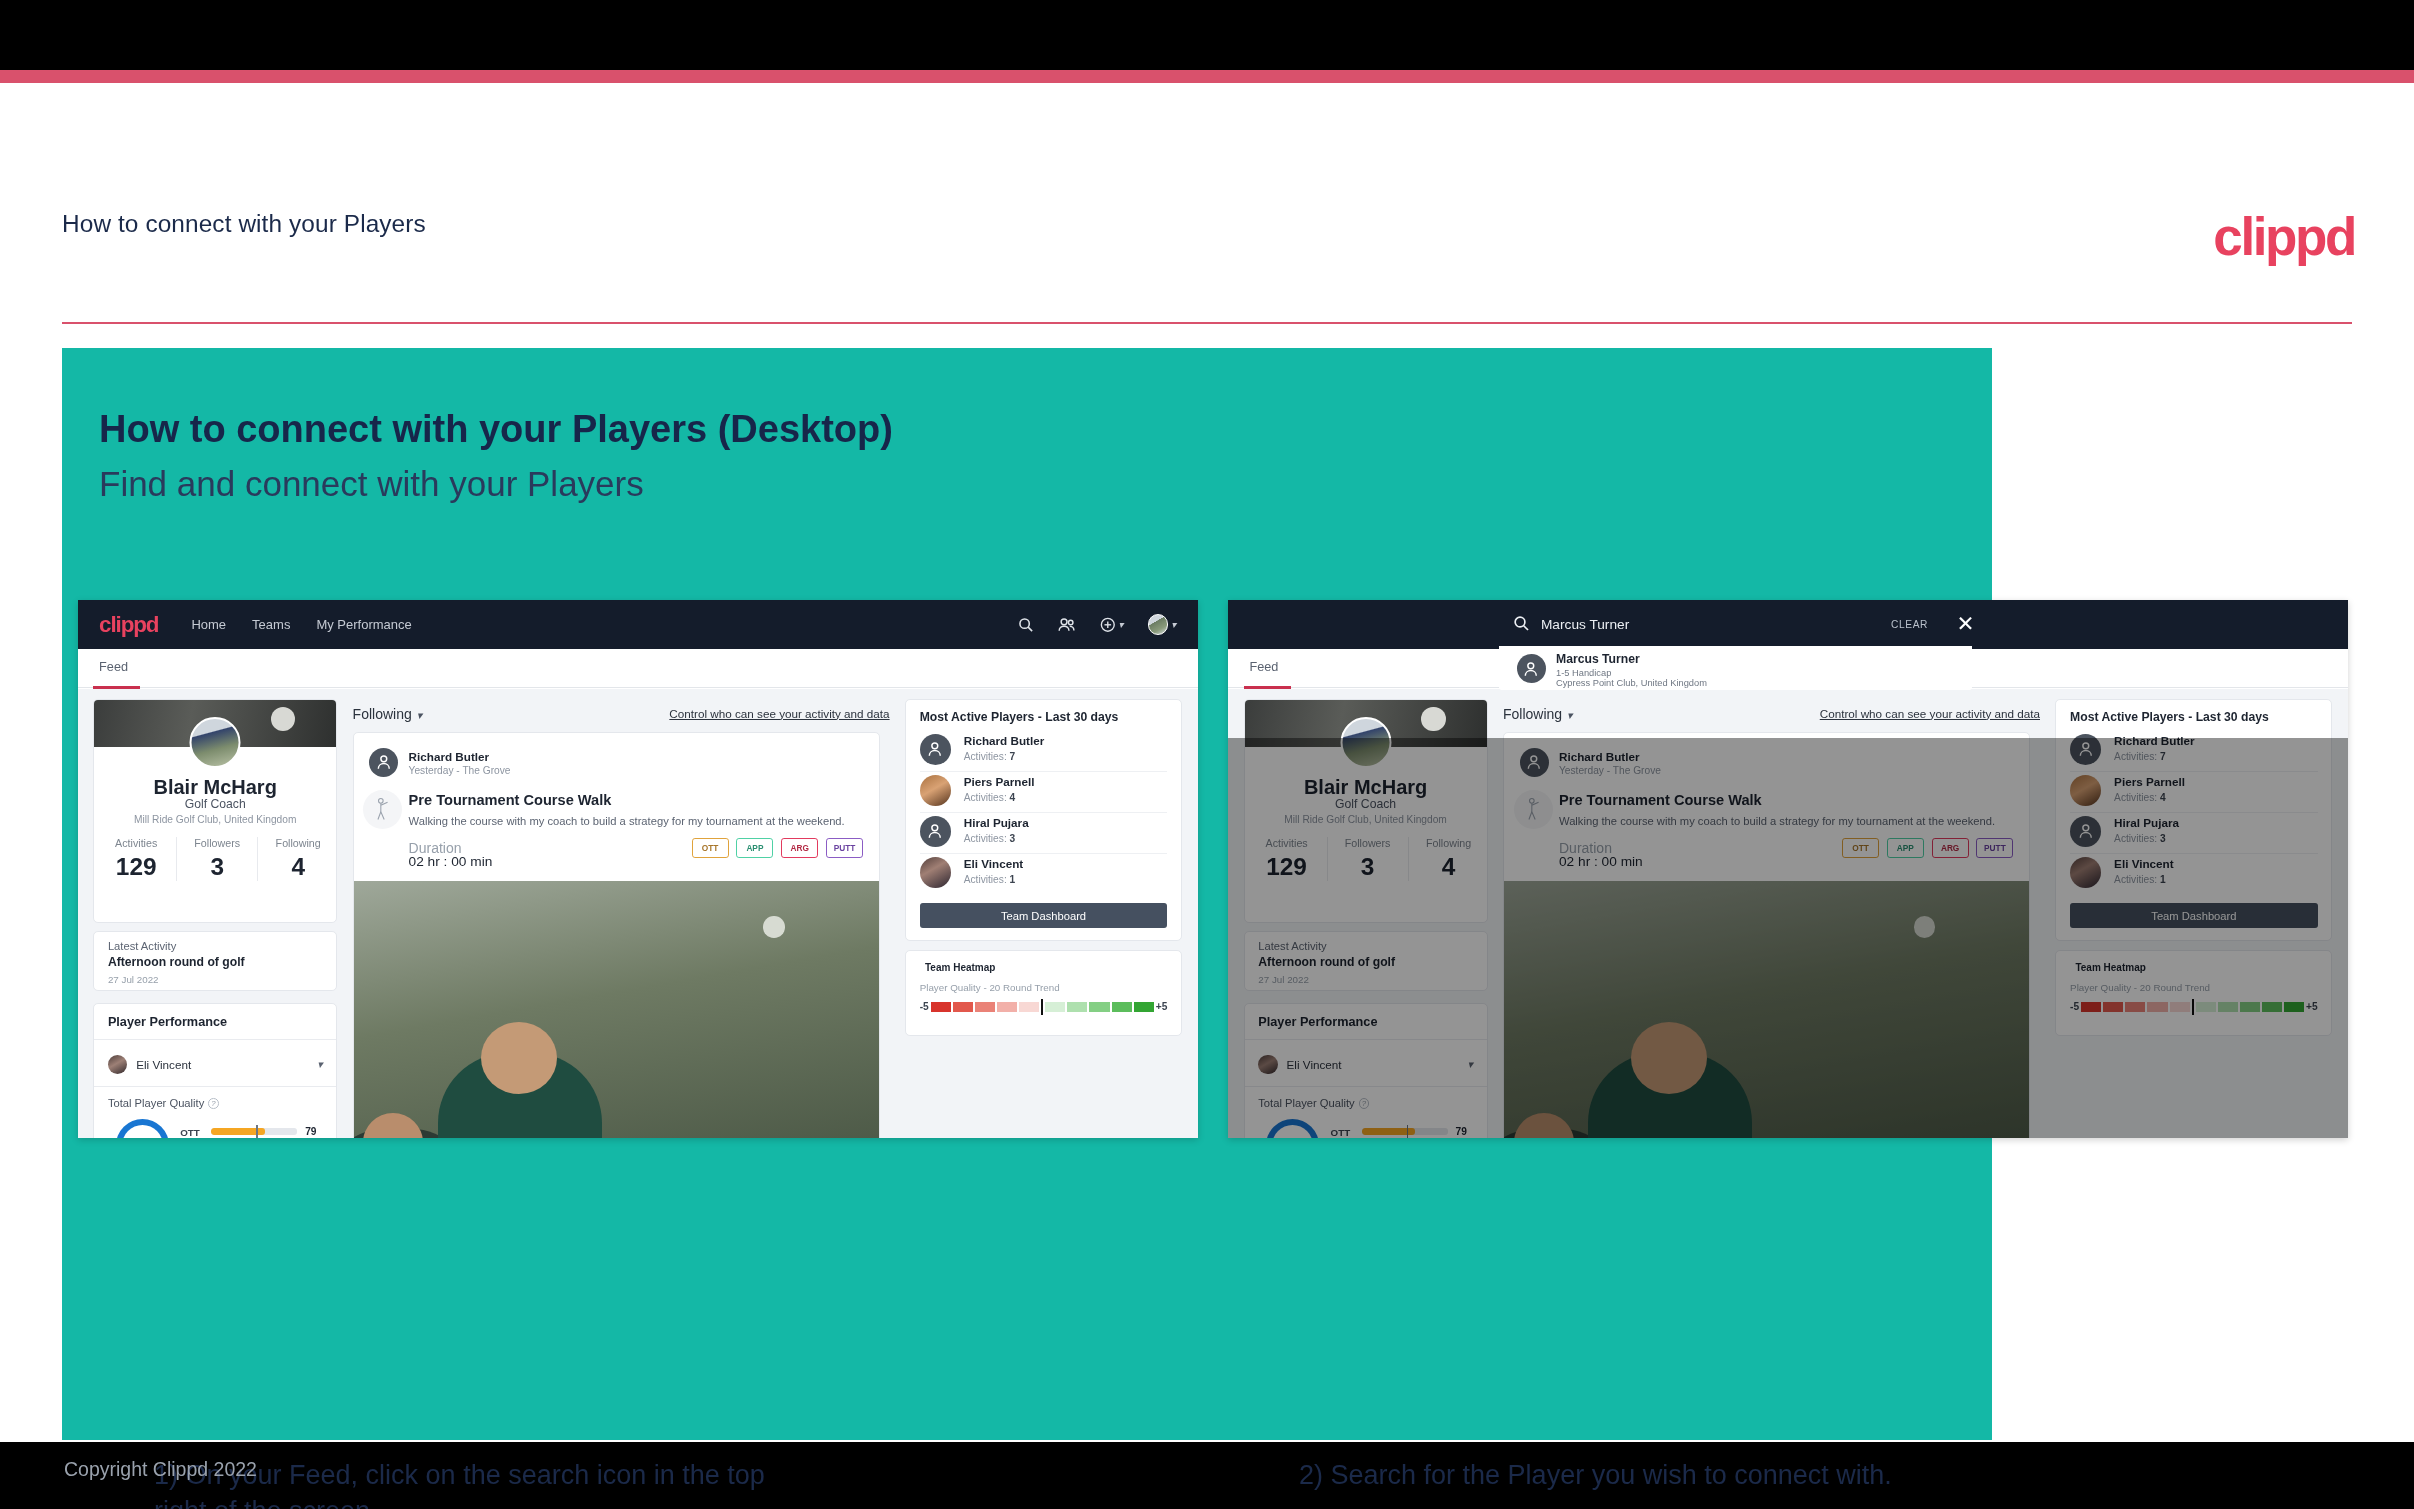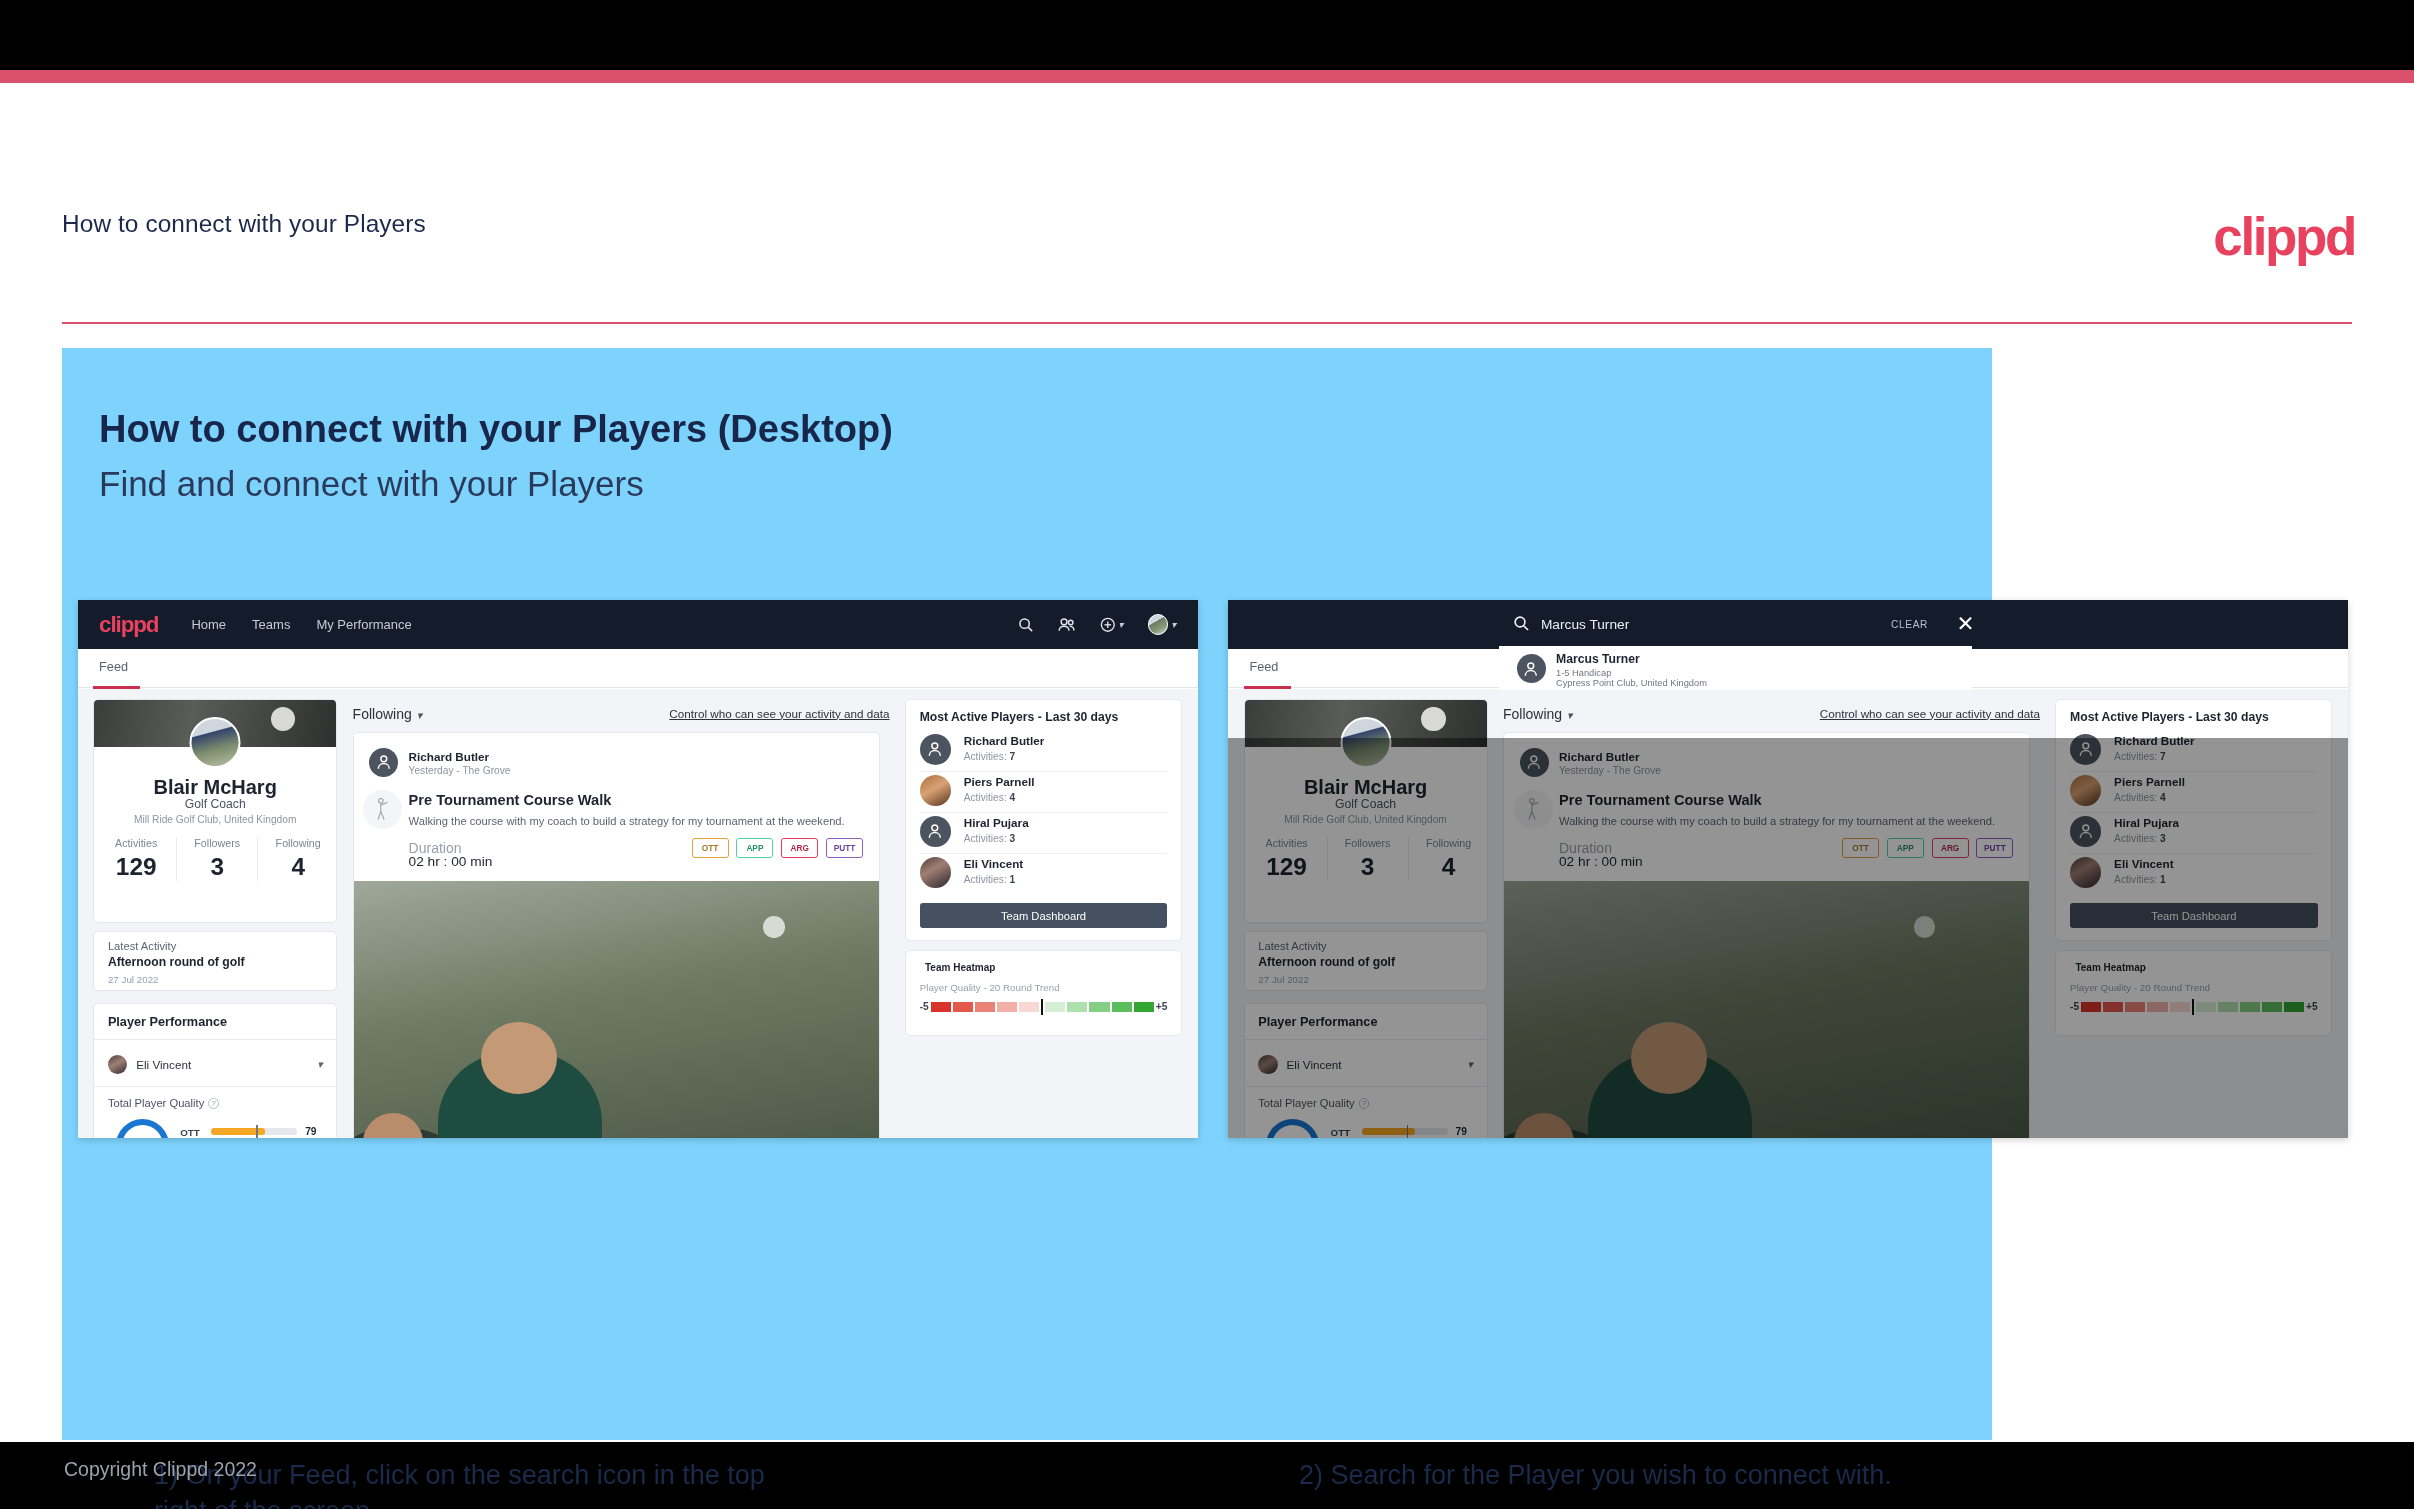--- a/index.html
+++ b/index.html
@@ -25,21 +25,21 @@
   .logo {
     position:absolute; right:60px; top:127px;
     font-size:53px; font-weight:bold; color:#e8425f;
     letter-spacing:-2.4px; line-height:1;
   }
   .hdr-rule { position:absolute; left:62px; top:239px; width:2290px; height:2px; background:#d9516c; }
 
   
   .panel {
     position:absolute; left:62px; top:265px; width:1930px; height:1092px;
-    background:#7dd3fc;
+    background:#14b8a6;
   }
   .panel-title {
     position:absolute; left:37px; top:60px;
     font-size:38px; font-weight:bold; color:#17264a;
   }
   .panel-sub {
     position:absolute; left:37px; top:116px;
     font-size:35px; color:#2a3a5c;
   }
 

